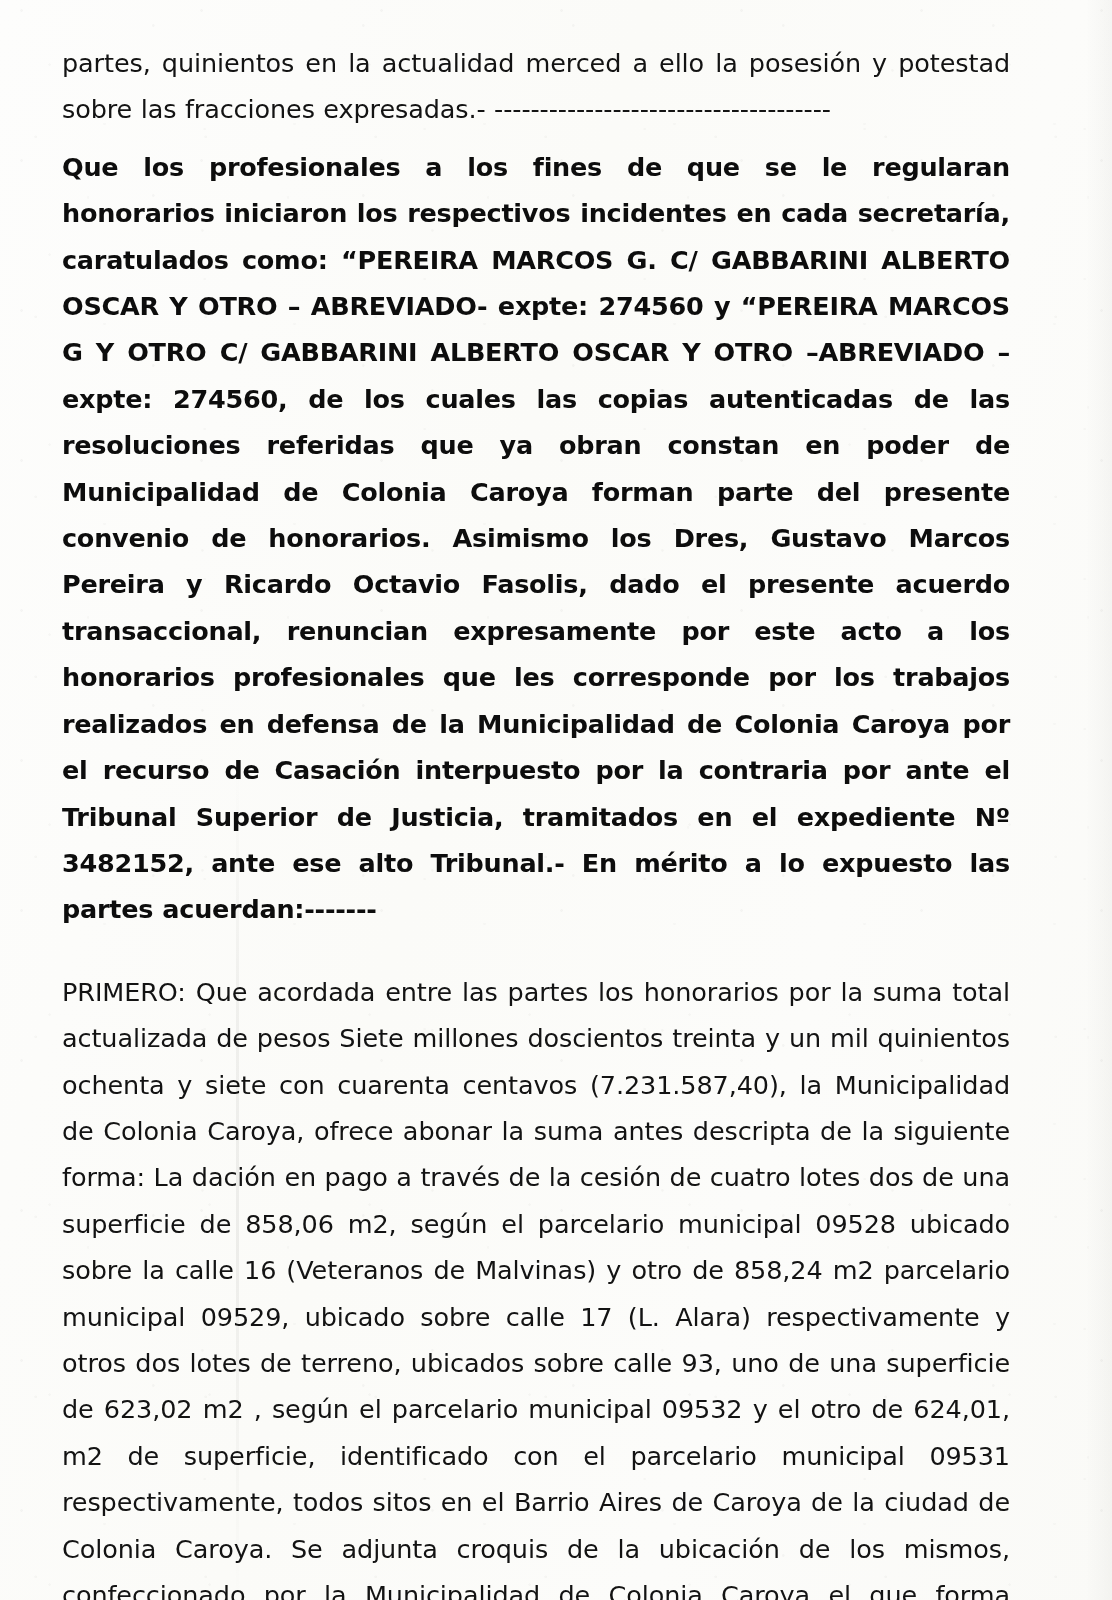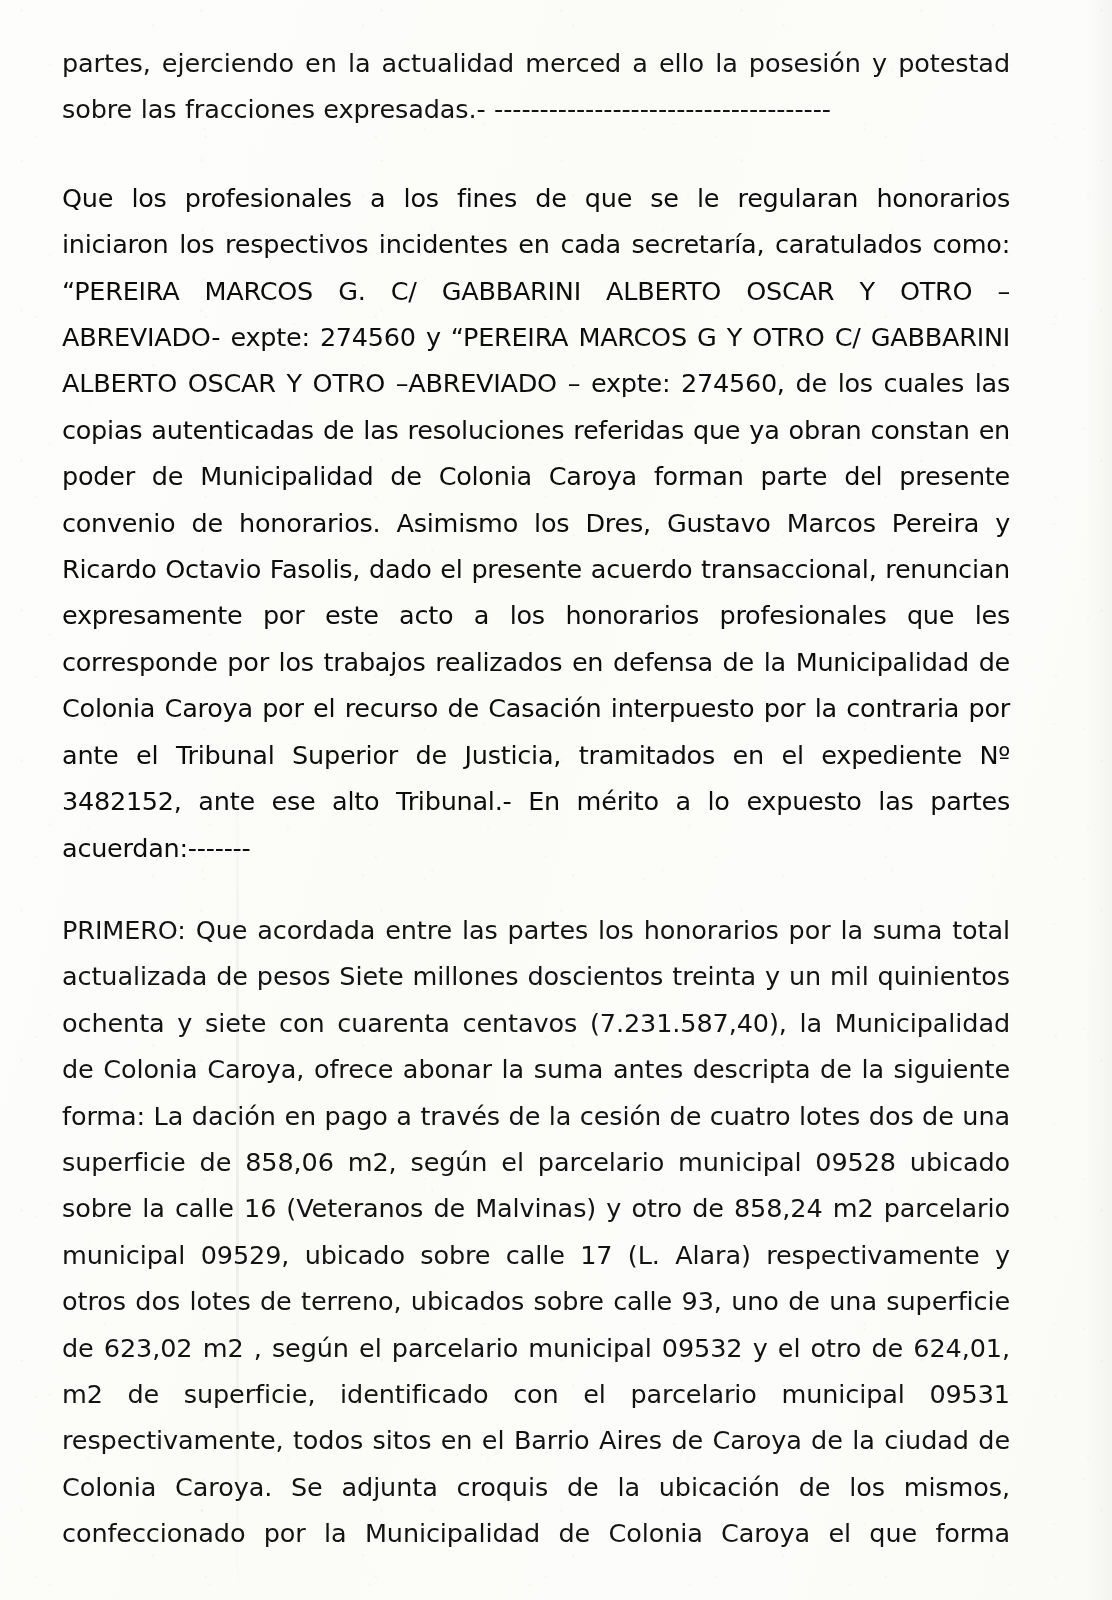--- a/index.html
+++ b/index.html
@@ -80,23 +80,23 @@
     -webkit-font-smoothing: antialiased;
   }
 
   
   p.para.block-a {
     font-weight: 400;
   }
 
   
   p.para.block-b {
-    font-weight: 400;
+    font-weight: 700;
     color: #0d0d0d;
-    margin-top: 42px;
+    margin-top: 11px;
     letter-spacing: -0.25px;
   }
 
   
   p.para.block-c {
     font-weight: 400;
     margin-top: 36px;
   }
 
   
@@ -112,21 +112,21 @@
 </head>
 <body>
 
 <div class="page">
 
   <div class="scan-band"></div>
   <div class="edge-shade"></div>
 
   <div class="text-column">
 
-    <p class="para block-a no-stretch">partes, ejerciendo en la actualidad merced a ello la posesión y potestad sobre las fracciones expresadas.- -------------------------------------</p>
+    <p class="para block-a no-stretch">partes, quinientos en la actualidad merced a ello la posesión y potestad sobre las fracciones expresadas.- -------------------------------------</p>
 
     <p class="para block-b no-stretch">Que los profesionales a los fines de que se le regularan honorarios iniciaron los respectivos incidentes en cada secretaría, caratulados como: “PEREIRA MARCOS G. C/ GABBARINI ALBERTO OSCAR Y OTRO – ABREVIADO- expte: 274560 y “PEREIRA MARCOS G Y OTRO C/ GABBARINI ALBERTO OSCAR Y OTRO –ABREVIADO – expte: 274560, de los cuales las copias autenticadas de las resoluciones referidas que ya obran constan en poder de Municipalidad de Colonia Caroya forman parte del presente convenio de honorarios. Asimismo los Dres, Gustavo Marcos Pereira y Ricardo Octavio Fasolis, dado el presente acuerdo transaccional, renuncian expresamente por este acto a los honorarios profesionales que les corresponde por los trabajos realizados en defensa de la Municipalidad de Colonia Caroya por el recurso de Casación interpuesto por la contraria por ante el Tribunal Superior de Justicia, tramitados en el expediente Nº 3482152, ante ese alto Tribunal.-  En mérito a lo expuesto las partes acuerdan:-------</p>
 
     <p class="para block-c">PRIMERO:  Que acordada entre las partes los honorarios por la suma total actualizada de   pesos Siete millones doscientos treinta y un mil quinientos ochenta y siete con cuarenta centavos (7.231.587,40), la Municipalidad de Colonia Caroya, ofrece abonar la suma antes descripta de la siguiente forma: La dación en pago a través de la cesión de cuatro lotes  dos de una superficie de 858,06 m2, según el parcelario municipal 09528  ubicado sobre la calle 16 (Veteranos de Malvinas)  y otro de 858,24 m2 parcelario municipal 09529, ubicado sobre calle 17 (L. Alara) respectivamente y  otros dos lotes de terreno, ubicados sobre calle 93, uno  de una superficie de 623,02 m2 , según el parcelario municipal 09532 y el otro  de 624,01, m2 de superficie, identificado con el parcelario municipal   09531 respectivamente, todos  sitos en el Barrio Aires de Caroya de la ciudad de Colonia Caroya. Se adjunta croquis de la ubicación de los mismos, confeccionado por la Municipalidad de Colonia Caroya el que forma</p>
 
   </div>
 
 </div>
 
 </body></html>

